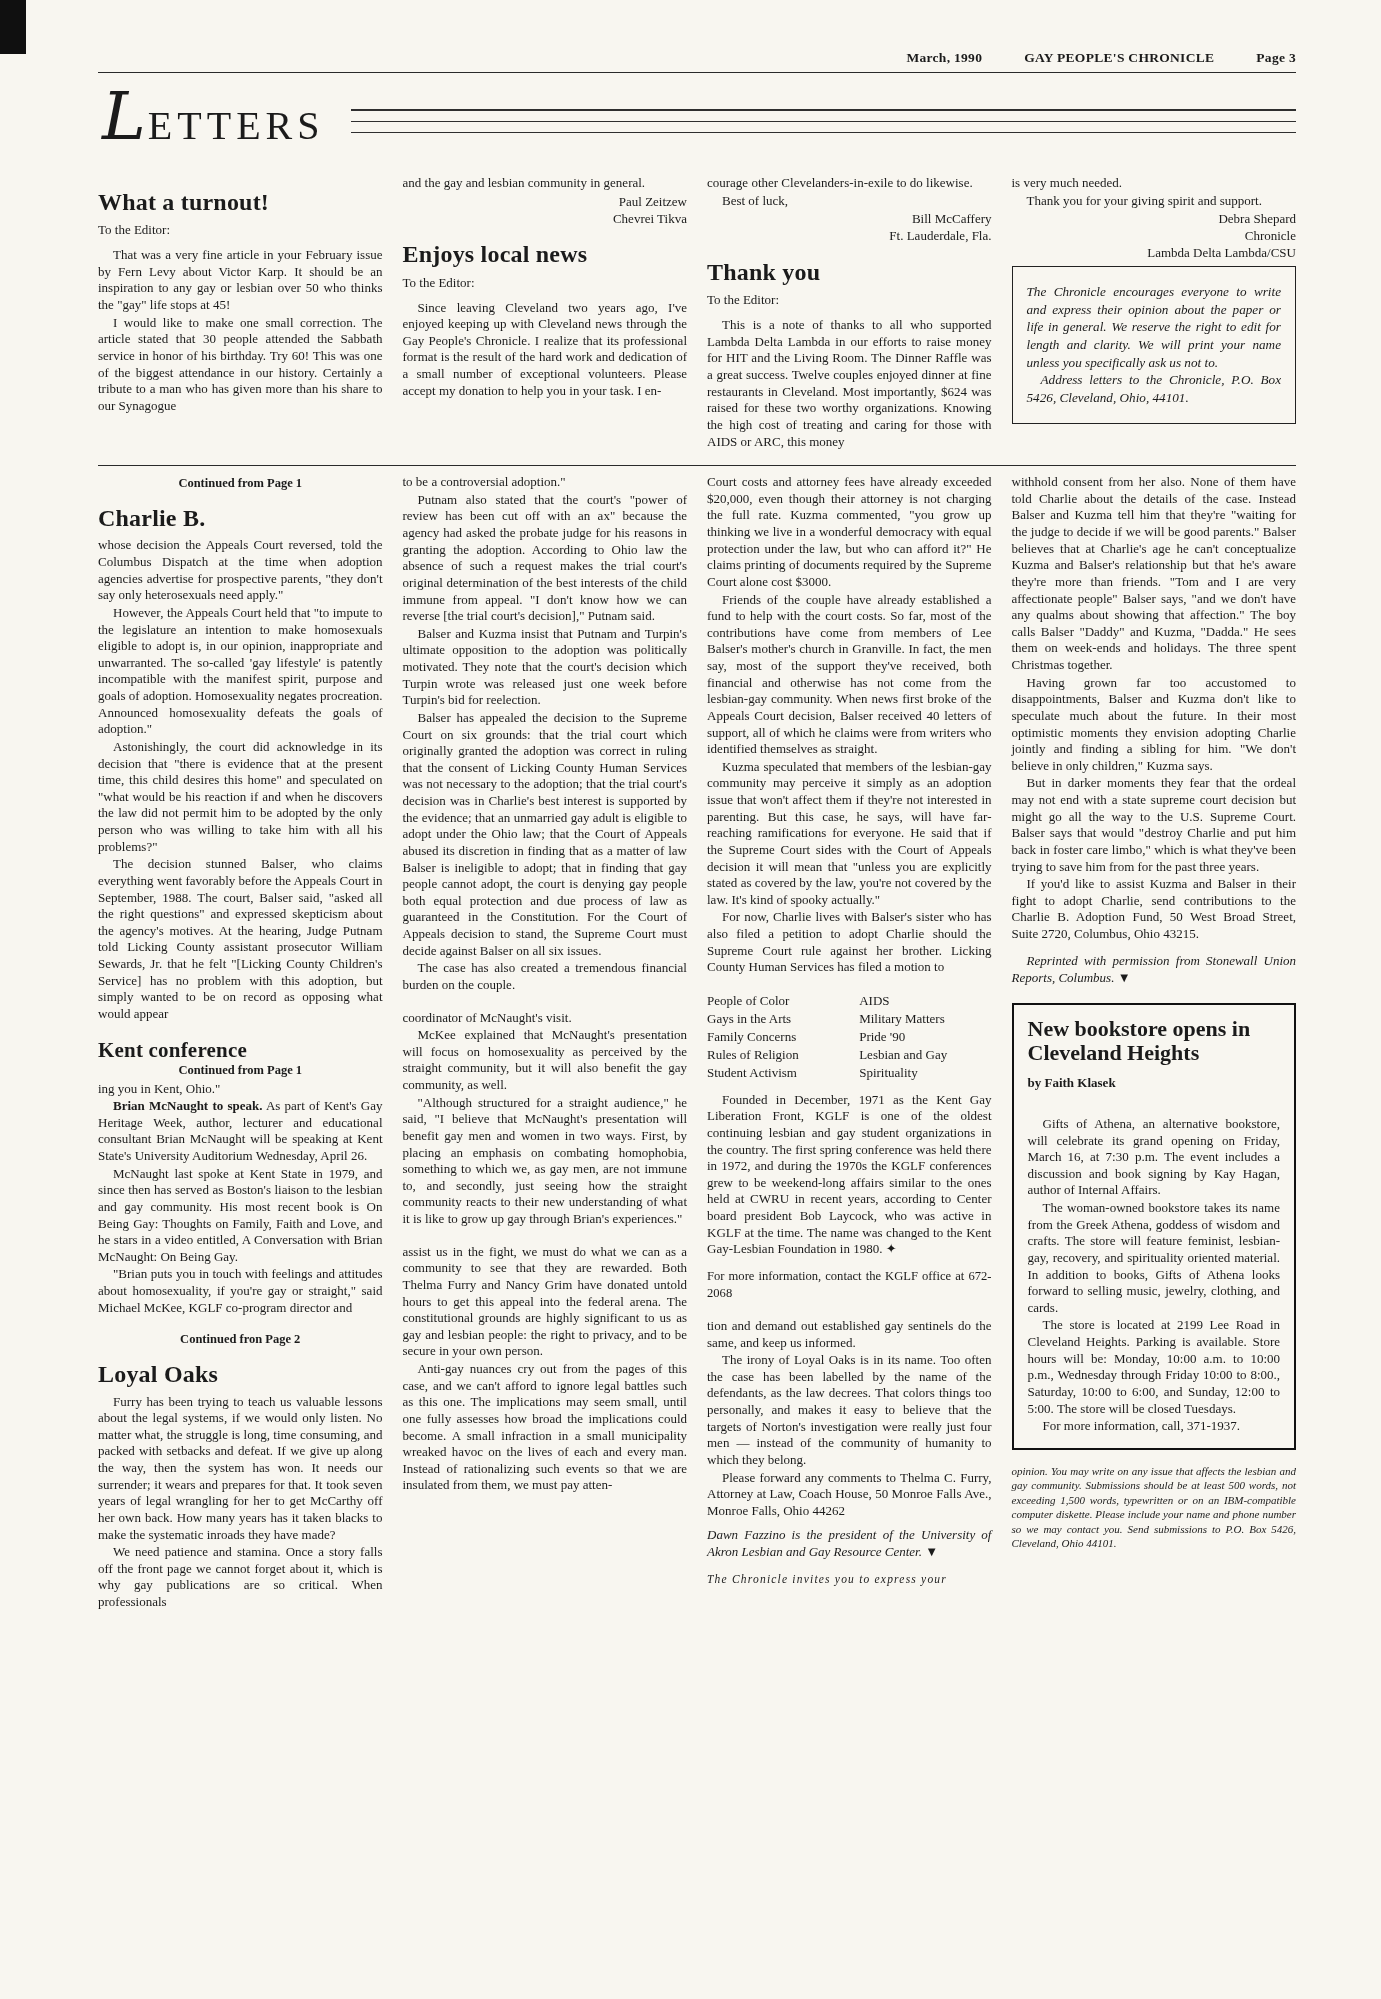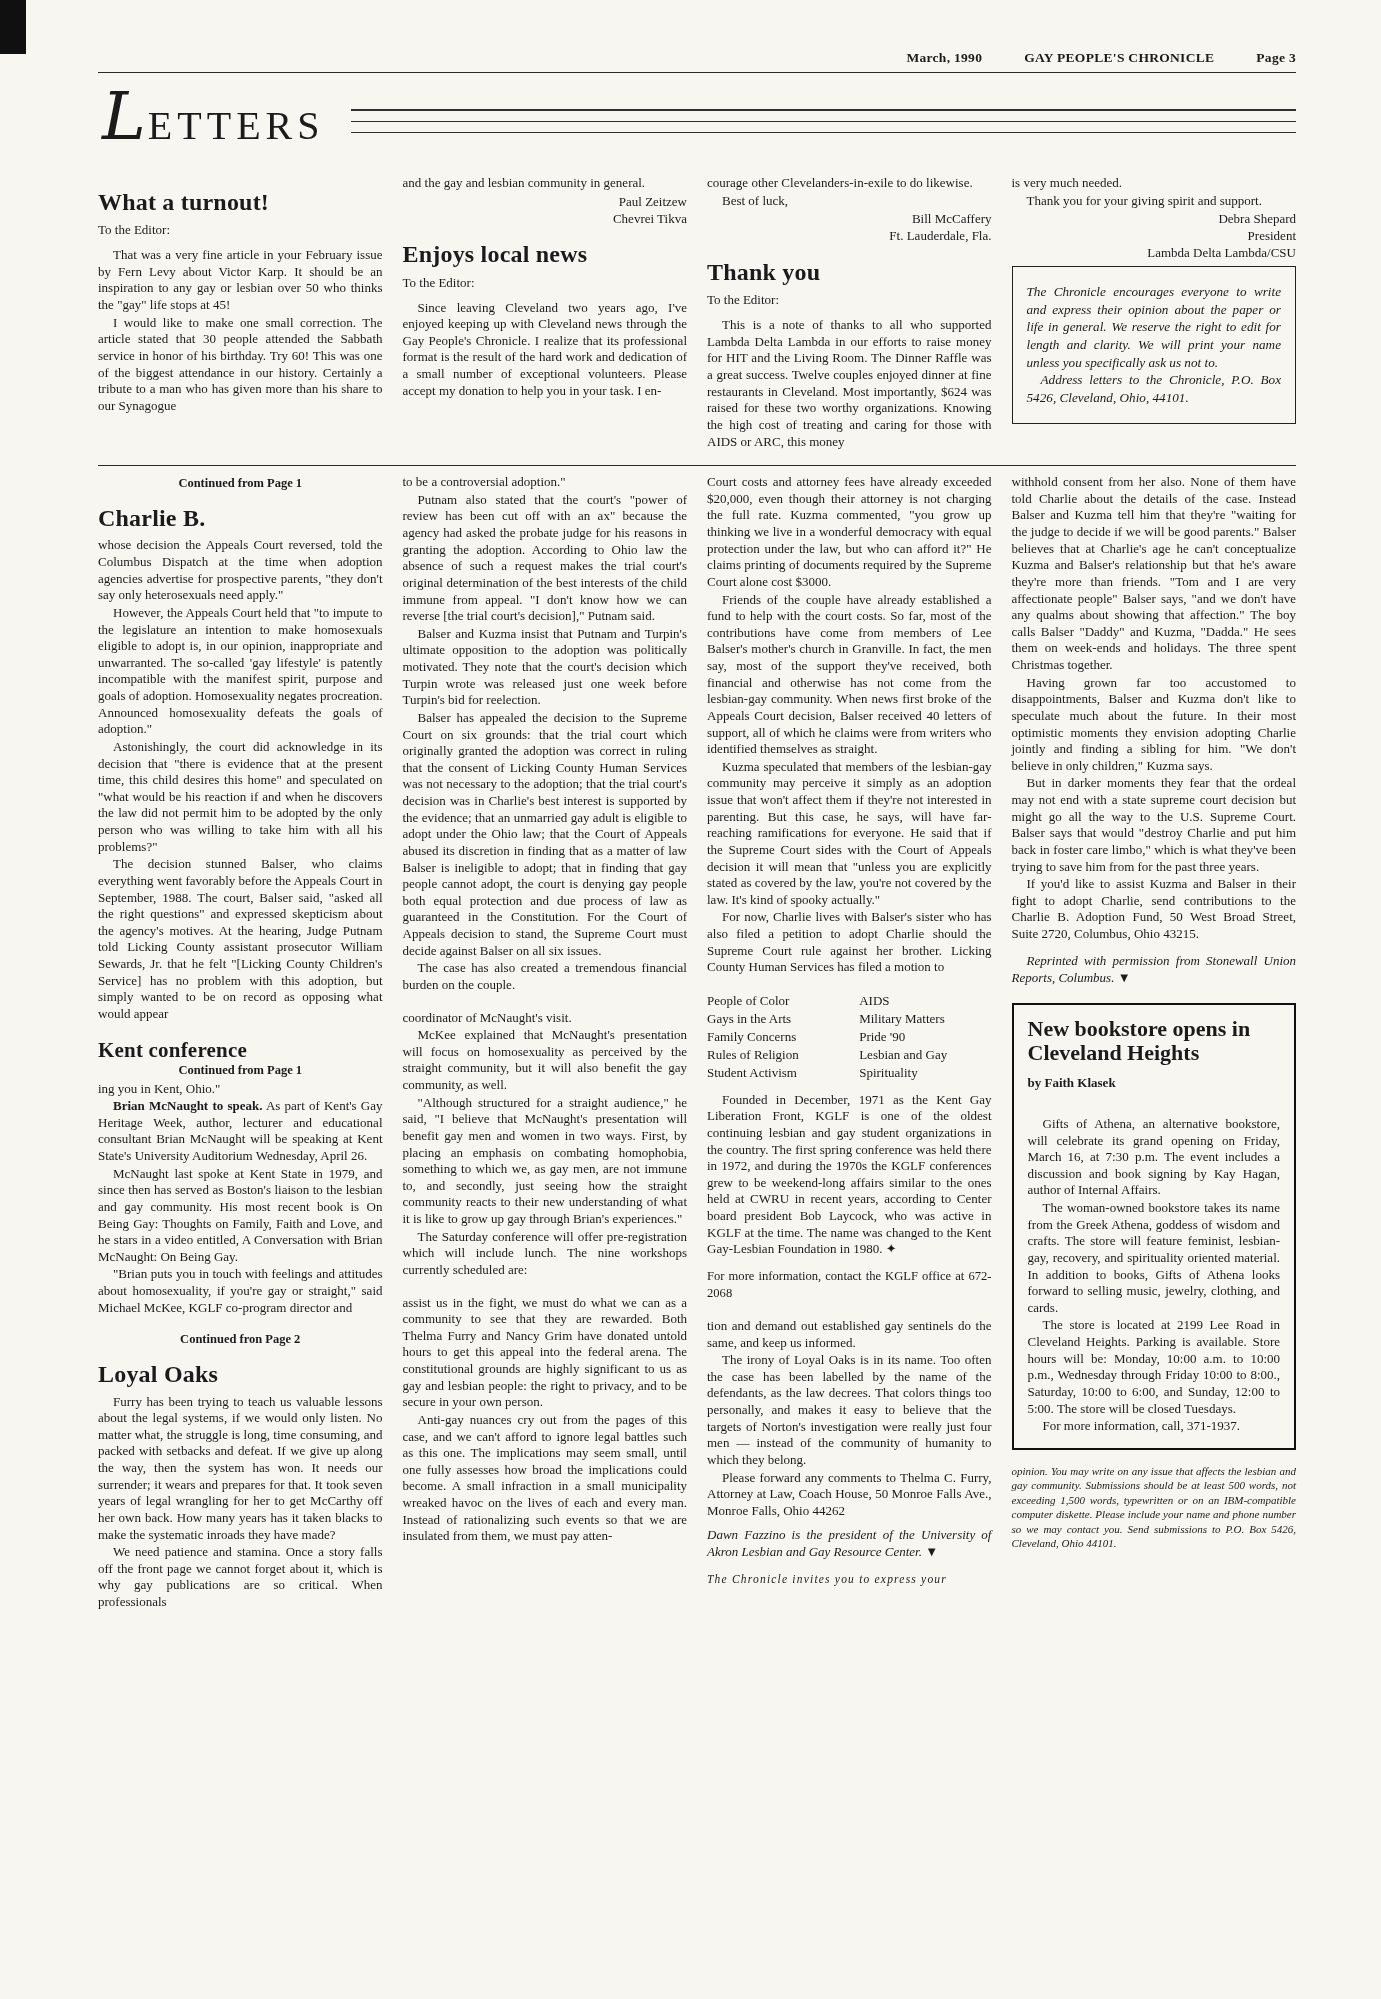--- a/index.html
+++ b/index.html
@@ -155,21 +155,21 @@
         <h2 class="art-title">Thank you</h2>
         <p class="salutation">To the Editor:</p>
         <p class="body-p">This is a note of thanks to all who supported Lambda Delta Lambda in our efforts to raise money for HIT and the Living Room. The Dinner Raffle was a great success. Twelve couples enjoyed dinner at fine restaurants in Cleveland. Most importantly, $624 was raised for these two worthy organizations. Knowing the high cost of treating and caring for those with AIDS or ARC, this money</p>
       </div>
 
       <div class="col">
         <p class="body-p noindent">is very much needed.</p>
         <p class="body-p">Thank you for your giving spirit and support.</p>
         <div class="sig">
           <div>Debra Shepard</div>
-          <div>President</div>
+          <div>Chronicle</div>
           <div>Lambda Delta Lambda/CSU</div>
         </div>
         <div class="notice-box">
           <p>The Chronicle encourages everyone to write and express their opinion about the paper or life in general. We reserve the right to edit for length and clarity. We will print your name unless you specifically ask us not to.</p>
           <p>Address letters to the Chronicle, P.O. Box 5426, Cleveland, Ohio, 44101.</p>
         </div>
       </div>
     </div>
 
     <div class="section-rule"></div>
@@ -206,21 +206,20 @@
           <p class="body-p noindent">to be a controversial adoption."</p>
           <p class="body-p">Putnam also stated that the court's "power of review has been cut off with an ax" because the agency had asked the probate judge for his reasons in granting the adoption. According to Ohio law the absence of such a request makes the trial court's original determination of the best interests of the child immune from appeal. "I don't know how we can reverse [the trial court's decision]," Putnam said.</p>
           <p class="body-p">Balser and Kuzma insist that Putnam and Turpin's ultimate opposition to the adoption was politically motivated. They note that the court's decision which Turpin wrote was released just one week before Turpin's bid for reelection.</p>
           <p class="body-p">Balser has appealed the decision to the Supreme Court on six grounds: that the trial court which originally granted the adoption was correct in ruling that the consent of Licking County Human Services was not necessary to the adoption; that the trial court's decision was in Charlie's best interest is supported by the evidence; that an unmarried gay adult is eligible to adopt under the Ohio law; that the Court of Appeals abused its discretion in finding that as a matter of law Balser is ineligible to adopt; that in finding that gay people cannot adopt, the court is denying gay people both equal protection and due process of law as guaranteed in the Constitution. For the Court of Appeals decision to stand, the Supreme Court must decide against Balser on all six issues.</p>
           <p class="body-p">The case has also created a tremendous financial burden on the couple.</p>
         </div>
         <div class="chunk">
           <p class="body-p noindent">coordinator of McNaught's visit.</p>
           <p class="body-p">McKee explained that McNaught's presentation will focus on homosexuality as perceived by the straight community, but it will also benefit the gay community, as well.</p>
           <p class="body-p">"Although structured for a straight audience," he said, "I believe that McNaught's presentation will benefit gay men and women in two ways. First, by placing an emphasis on combating homophobia, something to which we, as gay men, are not immune to, and secondly, just seeing how the straight community reacts to their new understanding of what it is like to grow up gay through Brian's experiences."</p>
-          <p class="body-p">The Saturday conference will offer pre-registration which will include lunch. The nine workshops currently scheduled are:</p>
         </div>
         <div class="chunk">
           <p class="body-p noindent">assist us in the fight, we must do what we can as a community to see that they are rewarded. Both Thelma Furry and Nancy Grim have donated untold hours to get this appeal into the federal arena. The constitutional grounds are highly significant to us as gay and lesbian people: the right to privacy, and to be secure in your own person.</p>
           <p class="body-p">Anti-gay nuances cry out from the pages of this case, and we can't afford to ignore legal battles such as this one. The implications may seem small, until one fully assesses how broad the implications could become. A small infraction in a small municipality wreaked havoc on the lives of each and every man. Instead of rationalizing such events so that we are insulated from them, we must pay atten-</p>
         </div>
       </div>
 
       <div class="col">
         <div class="chunk">
           <p class="body-p noindent">Court costs and attorney fees have already exceeded $20,000, even though their attorney is not charging the full rate. Kuzma commented, "you grow up thinking we live in a wonderful democracy with equal protection under the law, but who can afford it?" He claims printing of documents required by the Supreme Court alone cost $3000.</p>

